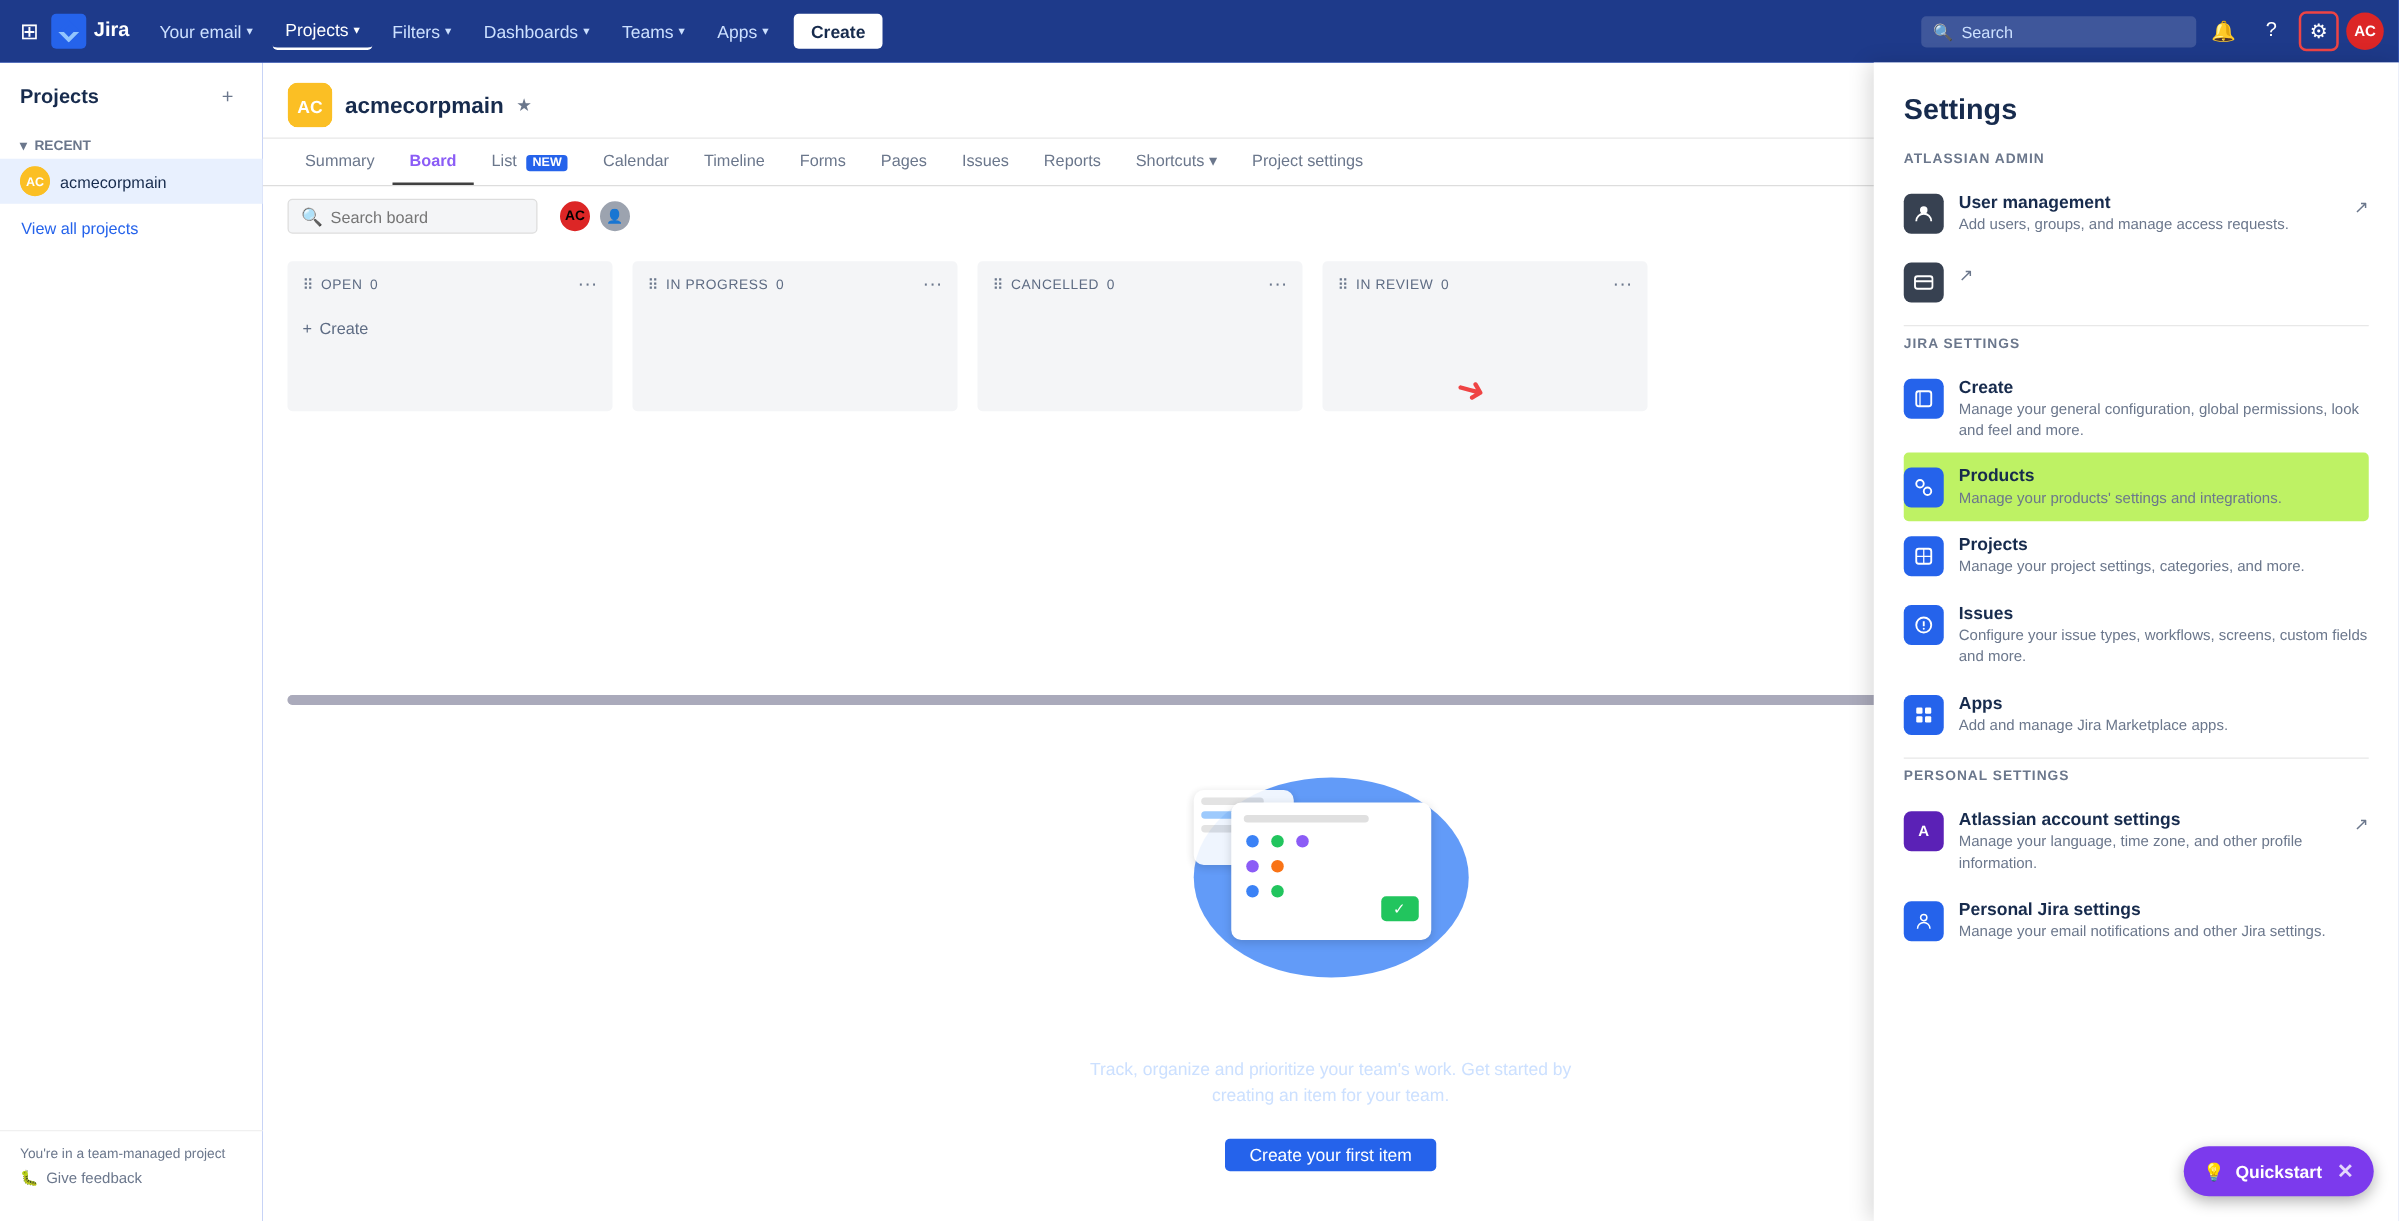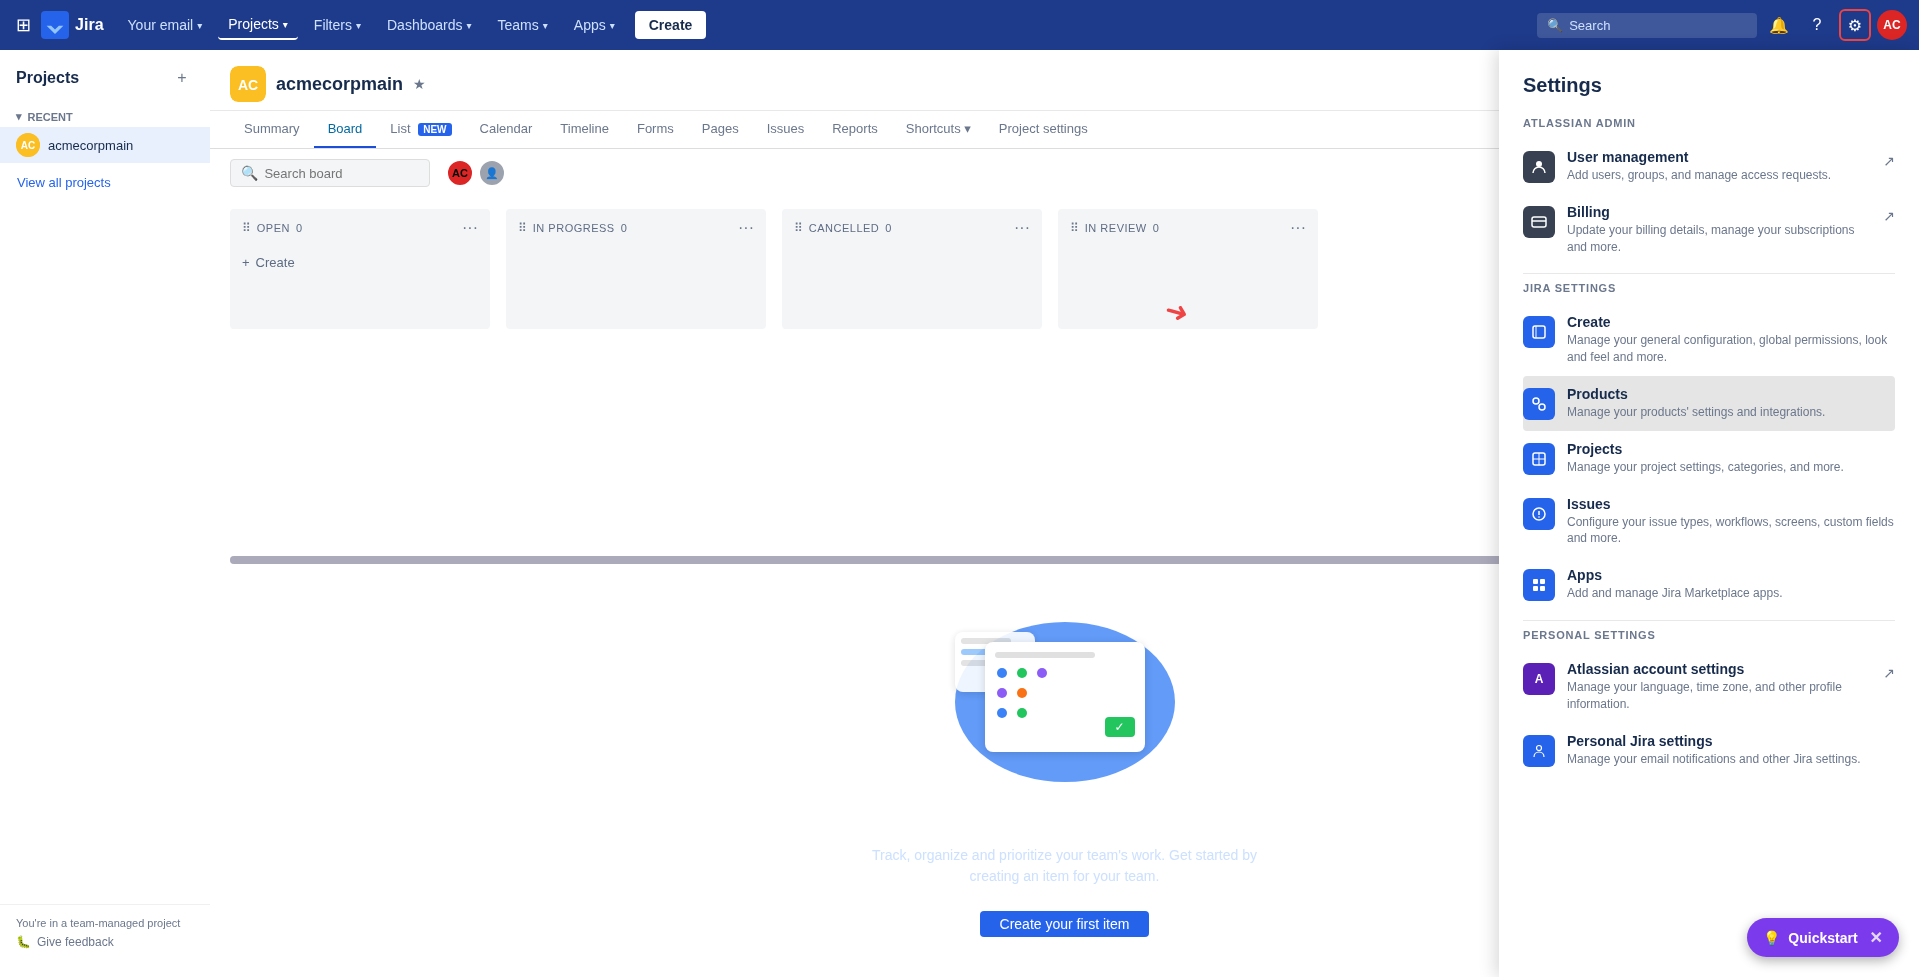--- a/index.html
+++ b/index.html
@@ -46,21 +46,21 @@
 
     
     .project-header { display: flex; align-items: center; gap: 10px; padding: 16px 20px 8px; border-bottom: 1px solid #e8e8e8; }
     .project-icon { width: 36px; height: 36px; border-radius: 8px; overflow: hidden; }
     .project-name { font-size: 18px; font-weight: 700; color: #172b4d; }
     .project-star { color: #6b778c; cursor: pointer; font-size: 14px; }
 
     
     .tabs { display: flex; align-items: center; padding: 0 20px; border-bottom: 1px solid #ddd; gap: 0; }
     .tab { padding: 10px 14px; font-size: 13px; color: #6b778c; cursor: pointer; border-bottom: 2px solid transparent; white-space: nowrap; }
-    .tab.active { color: #0369a1; border-bottom: 2px solid #1d4ed8; font-weight: 400; }
+    .tab.active { color: #8b5cf6; border-bottom: 2px solid #404040; font-weight: 700; }
     .tab-new-badge { background: #2563eb; color: #fff; font-size: 10px; font-weight: 700; padding: 1px 5px; border-radius: 3px; margin-left: 4px; }
 
     
     .board-toolbar { display: flex; align-items: center; padding: 10px 20px; gap: 8px; }
     .search-board { display: flex; align-items: center; background: #f4f5f7; border: 1px solid #ddd; border-radius: 4px; padding: 5px 10px; gap: 6px; width: 200px; cursor: text; }
     .search-board input { border: none; background: transparent; font-size: 13px; color: #172b4d; outline: none; width: 140px; }
     .avatar-cluster { display: flex; align-items: center; gap: 4px; margin-left: 8px; }
     .member-avatar { width: 28px; height: 28px; border-radius: 50%; display: flex; align-items: center; justify-content: center; font-weight: 700; font-size: 11px; cursor: pointer; border: 2px solid #fff; }
 
     
@@ -93,21 +93,21 @@
     
     .board-scrollbar { height: 8px; background: #e0e0e0; margin: 0 20px 8px; border-radius: 4px; }
     .board-scrollbar-thumb { width: 80%; height: 100%; background: #aab; border-radius: 4px; }
 
     
     .settings-panel {
       position: absolute; right: 0; top: 50px; width: 420px; background: #fff;
       box-shadow: -4px 0 16px rgba(0,0,0,0.15); z-index: 200; height: calc(977px - 50px);
       overflow-y: auto; padding: 24px;
     }
-    .settings-title { font-size: 20px; font-weight: 700; color: #172b4d; margin-bottom: 20px; }
+    .settings-title { font-size: 23px; font-weight: 700; color: #172b4d; margin-bottom: 20px; }
     .settings-section-label { font-size: 11px; font-weight: 700; color: #6b778c; text-transform: uppercase; letter-spacing: 0.8px; margin-bottom: 10px; margin-top: 8px; }
     .settings-item { display: flex; align-items: flex-start; padding: 10px 0; border-radius: 4px; cursor: pointer; gap: 12px; }
     .settings-item-icon { width: 32px; height: 32px; border-radius: 6px; display: flex; align-items: center; justify-content: center; flex-shrink: 0; margin-top: 2px; }
     .settings-item-icon.blue { background: #2563eb; }
     .settings-item-icon.dark { background: #374151; }
     .settings-item-text { flex: 1; }
     .settings-item-title { font-size: 14px; font-weight: 600; color: #172b4d; margin-bottom: 2px; }
     .settings-item-desc { font-size: 12px; color: #6b778c; line-height: 1.4; }
     .settings-item-ext { color: #6b778c; font-size: 14px; flex-shrink: 0; margin-top: 4px; }
     .settings-divider { border: none; border-top: 1px solid #e8e8e8; margin: 8px 0; }
@@ -357,45 +357,41 @@
     <span class="settings-item-ext">↗</span>
   </div>
 
   <div class="settings-item">
     <div class="settings-item-icon dark">
       <svg width="16" height="16" viewBox="0 0 16 16" fill="white">
           <rect x="1" y="3" width="14" height="10" rx="2" stroke="white" stroke-width="1.5" fill="none"></rect>
           <line x1="1" y1="7" x2="15" y2="7" stroke="white" stroke-width="1.5"></line>
         </svg>
     </div>
-    <div class="settings-item-text">
-      <div class="settings-item-title">Billing</div>
-      <div class="settings-item-desc">Update your billing details, manage your subscriptions and more.</div>
-    </div>
     <span class="settings-item-ext">↗</span>
   </div>
 
   <hr class="settings-divider">
 
   <div class="settings-section-label">JIRA SETTINGS</div>
 
   <div class="settings-item">
     <div class="settings-item-icon blue">
       <svg width="16" height="16" viewBox="0 0 16 16" fill="white">
           <rect x="2" y="2" width="12" height="12" rx="2" stroke="white" stroke-width="1.5" fill="none"></rect>
           <line x1="5" y1="2" x2="5" y2="14" stroke="white" stroke-width="1"></line>
         </svg>
     </div>
     <div class="settings-item-text">
       <div class="settings-item-title">Create</div>
       <div class="settings-item-desc">Manage your general configuration, global permissions, look and feel and more.</div>
     </div>
   </div>
 
-  <div class="settings-item" style="background:#e5e5e5;">
+  <div class="settings-item" style="background:#bef264;">
     <div class="settings-item-icon blue">
       <svg width="16" height="16" viewBox="0 0 16 16" fill="white">
           <circle cx="5" cy="5" r="3" stroke="white" stroke-width="1.5" fill="none"></circle>
           <circle cx="11" cy="11" r="3" stroke="white" stroke-width="1.5" fill="none"></circle>
         </svg>
     </div>
     <div class="settings-item-text">
       <div class="settings-item-title">Products</div>
       <div class="settings-item-desc">Manage your products' settings and integrations.</div>
     </div>

